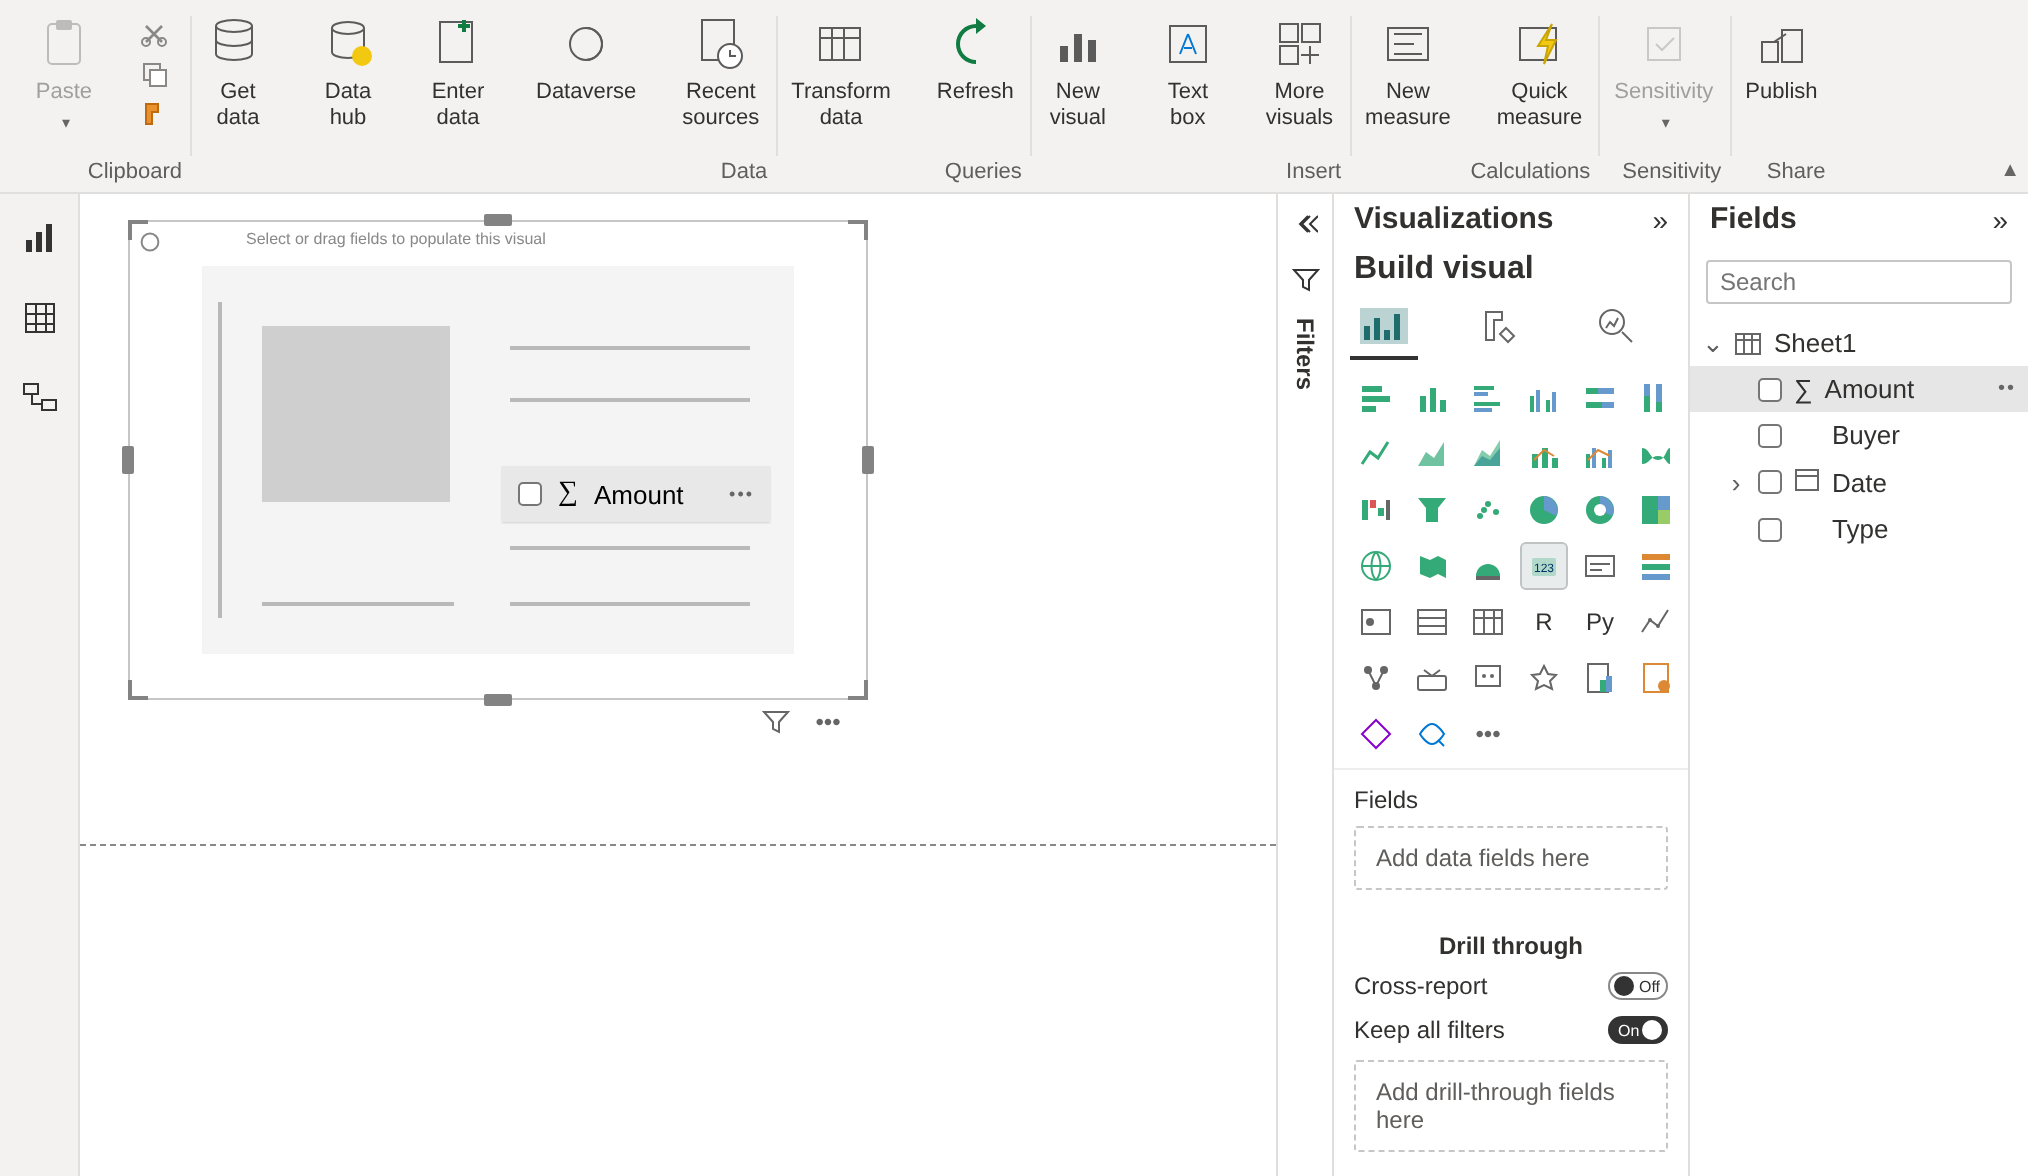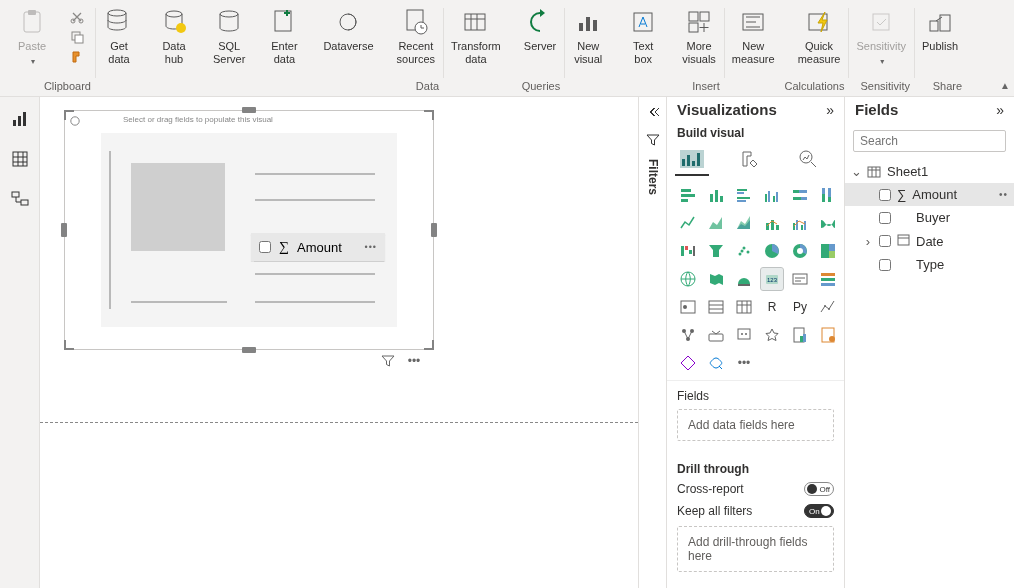--- a/index.html
+++ b/index.html
@@ -62,33 +62,33 @@
     .filters-strip { width: 28px; border-left: 1px solid #e1dfdd; background: #fff; display:flex; flex-direction:column; align-items:center; padding-top:6px;}
     .filters-strip .chev { width:18px; height:18px; display:flex; align-items:center; justify-content:center;}
     .filters-strip .fico { width:18px; height:18px; margin-top:10px; display:flex; align-items:center; justify-content:center;}
     .filters-strip .vlabel { writing-mode: vertical-rl; font-size: 12px; color:#323130; margin-top:10px; font-weight:600;}
 
     
     .vis-pane { width: 178px; border-left: 1px solid #e1dfdd; background: #fff; display:flex; flex-direction:column; overflow:hidden;}
     .pane-header { display:flex; align-items:center; justify-content:space-between; padding: 4px 10px 8px 10px; }
     .pane-title { font-size: 15px; font-weight: 700; }
     .chev-right { font-size: 14px; color:#323130;}
-    .sub-title { font-size: 12px; font-weight:600; padding: 0 10px 2px;}
+    .sub-title { font-size: 16px; font-weight:600; padding: 0 10px 2px;}
     .mode-tabs { display:flex; gap: 28px; padding: 4px 10px 8px;}
     .mode-tabs .mt { width:30px; height:26px; display:flex; align-items:center; justify-content:center; position:relative;}
     .mode-tabs .mt.active::after { content:""; position:absolute; bottom:-4px; left:-2px; right:-2px; height:2px; background:#333;}
 
     .gallery { padding: 4px 4px 6px 10px; display:flex; flex-wrap:wrap; gap: 6px 6px; border-bottom: 1px solid #eee;}
     .g { width: 22px; height: 22px; display:flex; align-items:center; justify-content:center; border-radius:2px; position:relative;}
     .g.sel { background:#e8ecec; outline: 1px solid #bfc3c3;}
 
     .fields-area { padding: 8px 10px 0; }
     .well-label { font-size: 12px; color:#323130; margin-bottom:6px;}
     .well { border: 1px dashed #c8c6c4; border-radius:2px; padding: 8px 10px; font-size: 12px; color:#605e5c; margin-bottom:10px;}
-    .drill-title { font-size:12px; font-weight:600; margin: 21px 0 6px;}
+    .drill-title { font-size:12px; font-weight:600; margin: 21px 0 6px; text-align: center;}
     .row-toggle { display:flex; align-items:center; justify-content:space-between; font-size:12px; margin-bottom:8px;}
     .toggle { width: 30px; height: 14px; border:1px solid #888; border-radius: 8px; display:flex; align-items:center; position:relative; background:#fff;}
     .toggle.off .knob { left:2px; }
     .toggle .knob { position:absolute; width:10px; height:10px; background:#333; border-radius:50%; }
     .toggle.on { background:#333; border-color:#333; justify-content:flex-end;}
     .toggle.on .knob { right:2px; background:#fff;}
     .toggle .state { position:absolute; font-size:8px; color:#333;}
     .toggle.off .state { right:3px;}
     .toggle.on .state { left:4px; color:#fff;}
 
@@ -169,30 +169,20 @@
               <path d="M5 6v12c0 1.7 3.6 3 8 3s8-1.3 8-3V6" fill="none" stroke="#5b5b5b"></path>
               <circle cx="20" cy="20" r="5" fill="#f2c811"></circle>
             </svg>
           </span>
         <span class="lbl">Data
 hub</span>
       </div>
       <div class="ribbon-btn">
         <span class="icon">
             <svg width="26" height="28" viewBox="0 0 26 28">
-              <ellipse cx="13" cy="6" rx="9" ry="3" fill="none" stroke="#5b5b5b"></ellipse>
-              <path d="M4 6v14c0 1.7 4 3 9 3s9-1.3 9-3V6" fill="none" stroke="#5b5b5b"></path>
-            </svg>
-          </span>
-        <span class="lbl">SQL
-Server</span>
-      </div>
-      <div class="ribbon-btn">
-        <span class="icon">
-            <svg width="26" height="28" viewBox="0 0 26 28">
               <rect x="4" y="3" width="16" height="20" fill="none" stroke="#5b5b5b"></rect>
               <path d="M16 2v6m-3-3h6" stroke="#107c41" stroke-width="2"></path>
             </svg>
           </span>
         <span class="lbl">Enter
 data</span>
       </div>
       <div class="ribbon-btn">
         <span class="icon">
             <svg width="28" height="28" viewBox="0 0 28 28">
@@ -228,21 +218,21 @@
           </span>
         <span class="lbl">Transform
 data</span>
       </div>
       <div class="ribbon-btn">
         <span class="icon">
             <svg width="26" height="26" viewBox="0 0 26 26">
               <path d="M5 13a8 8 0 018-8v3l5-4-5-4v3a10 10 0 100 20v-2a8 8 0 01-8-8z" fill="#107c41"></path>
             </svg>
           </span>
-        <span class="lbl">Server</span>
+        <span class="lbl">Refresh</span>
       </div>
     </div>
     <div class="group-label">Queries</div>
   </div>
 
   <div class="ribbon-group">
     <div class="ribbon-buttons">
       <div class="ribbon-btn">
         <span class="icon">
             <svg width="26" height="26" viewBox="0 0 26 26">

